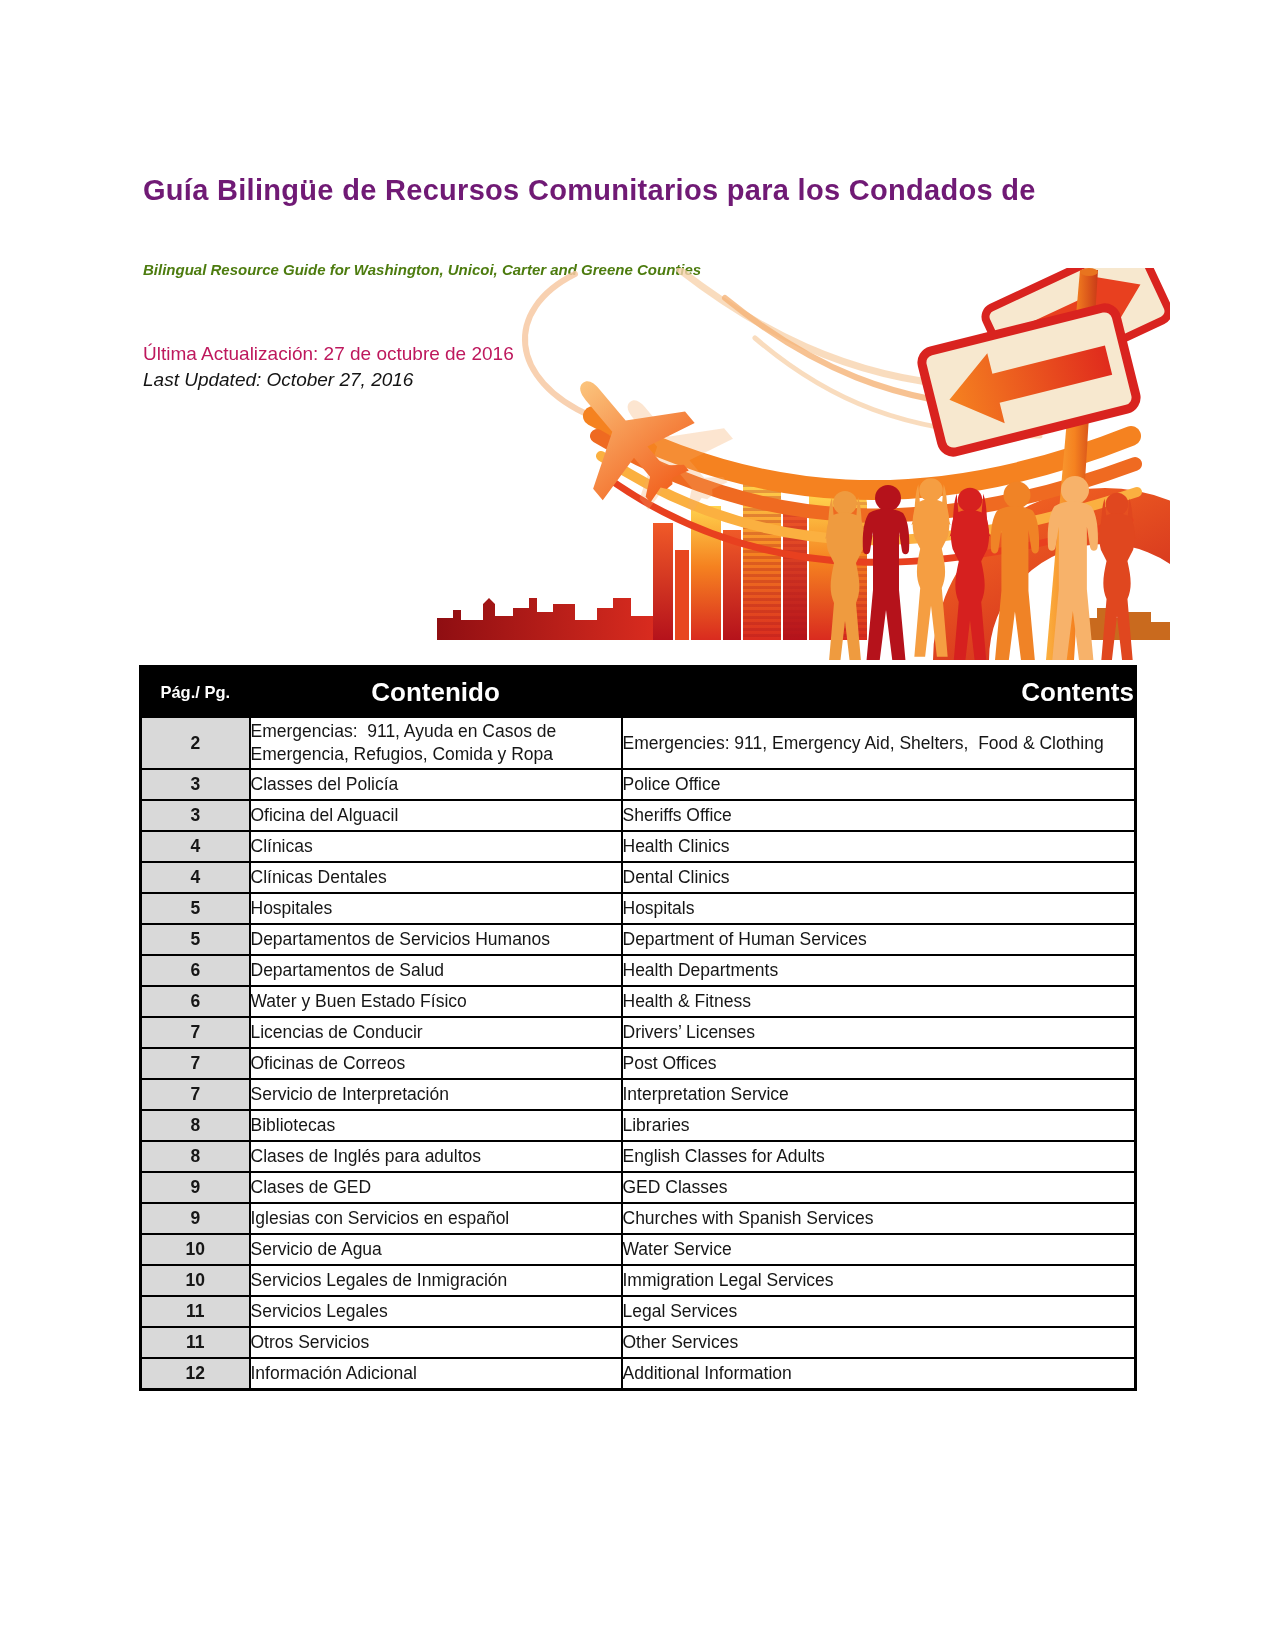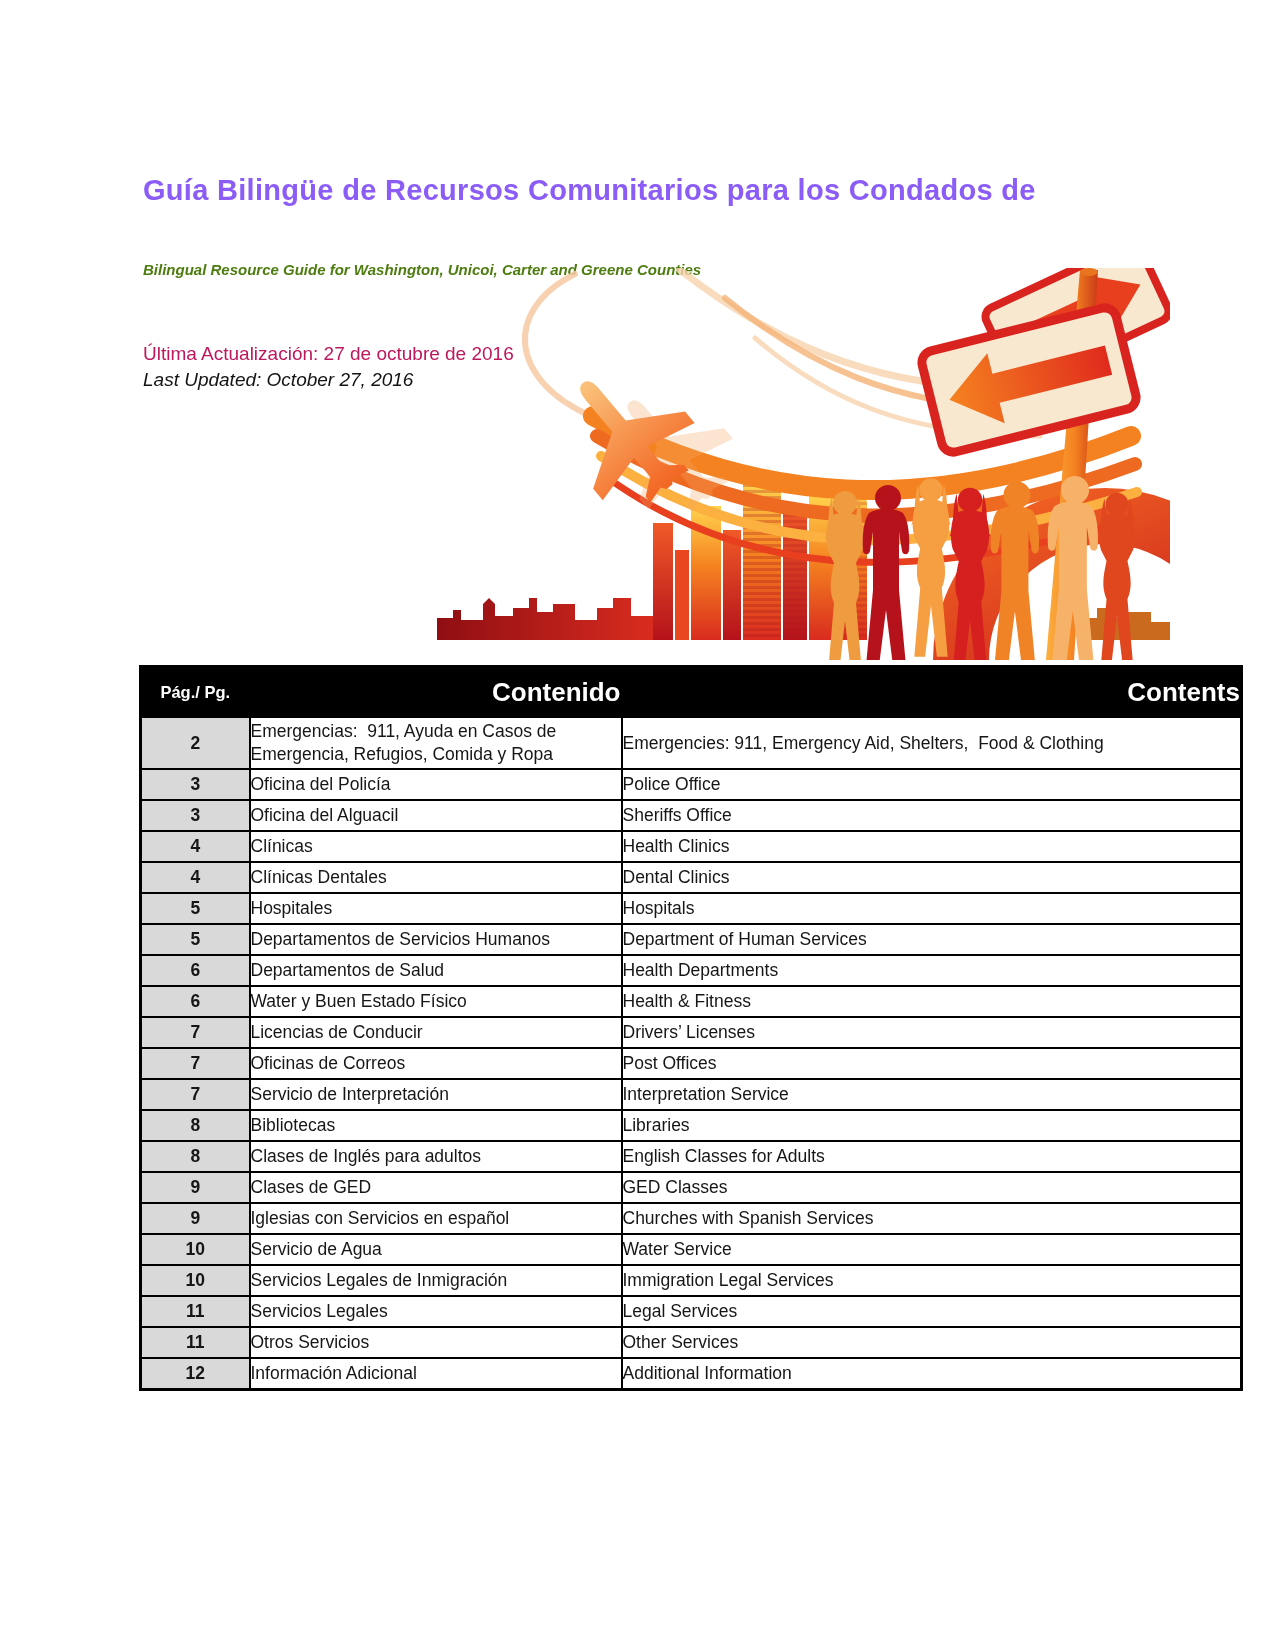--- a/index.html
+++ b/index.html
@@ -5,44 +5,44 @@
   html,body{margin:0;padding:0;}
   body{
     width:1275px;height:1650px;background:#ffffff;position:relative;
     font-family:"Liberation Sans","DejaVu Sans",sans-serif;color:#161616;
     overflow:hidden;
   }
   .abs{position:absolute;}
   
   .doc-title{
     left:143px;top:167px;width:990px;
-    font-size:29px;font-weight:bold;line-height:46px;letter-spacing:.3px;color:#8b5cf6;
+    font-size:29px;font-weight:bold;line-height:46px;letter-spacing:.3px;color:#701a75;
   }
   .doc-subtitle{
     left:143px;top:261px;width:780px;
     font-size:15px;font-weight:bold;font-style:italic;color:#4d7c0f;
   }
   .updated-es{left:143px;top:343px;font-size:19px;color:#be185d;}
   .updated-en{left:143px;top:369px;font-size:19px;font-style:italic;color:#141414;}
   
   .illus{left:425px;top:268px;width:745px;height:392px;}
   
   table.toc{
-    left:139px;top:665px;width:1104px;position:absolute;
+    left:139px;top:665px;width:998px;position:absolute;
     border-collapse:collapse;table-layout:fixed;
     border:3px solid #000;
   }
   table.toc col.c-num{width:109px;}
   table.toc col.c-es{width:372px;}
   table.toc thead th{
     background:#000;color:#fff;height:48px;vertical-align:middle;
     border:2px solid #000;padding:0;
   }
   th.h-page{font-size:16.5px;font-weight:bold;text-align:center;}
-  th.h-es{font-size:26px;font-weight:bold;text-align:right;padding-left:13px;}
+  th.h-es{font-size:26px;font-weight:bold;text-align:center;padding-left:13px;}
   th.h-en{font-size:26px;font-weight:bold;text-align:right;padding-right:12px;}
   table.toc td{
     border:2px solid #000;vertical-align:middle;
     font-size:17.5px;line-height:1.32;padding:2px 0;
   }
   table.toc tr{height:31px;}
   td.num{background:#d9d9d9;font-weight:bold;text-align:center;}
   td.es,td.en{padding-left:13px;padding-right:8px;white-space:pre-wrap;}
 </style>
 </head>
@@ -182,21 +182,21 @@
     </tr>
   </thead>
   <tbody>
       <tr>
         <td class="num">2</td>
         <td class="es">Emergencias:  911, Ayuda en Casos de Emergencia, Refugios, Comida y Ropa</td>
         <td class="en">Emergencies: 911, Emergency Aid, Shelters,  Food &amp; Clothing</td>
       </tr>
       <tr>
         <td class="num">3</td>
-        <td class="es">Oficina del Policía</td>
+        <td class="es">Classes del Policía</td>
         <td class="en">Police Office</td>
       </tr>
       <tr>
         <td class="num">3</td>
         <td class="es">Oficina del Alguacil</td>
         <td class="en">Sheriffs Office</td>
       </tr>
       <tr>
         <td class="num">4</td>
         <td class="es">Clínicas</td>

